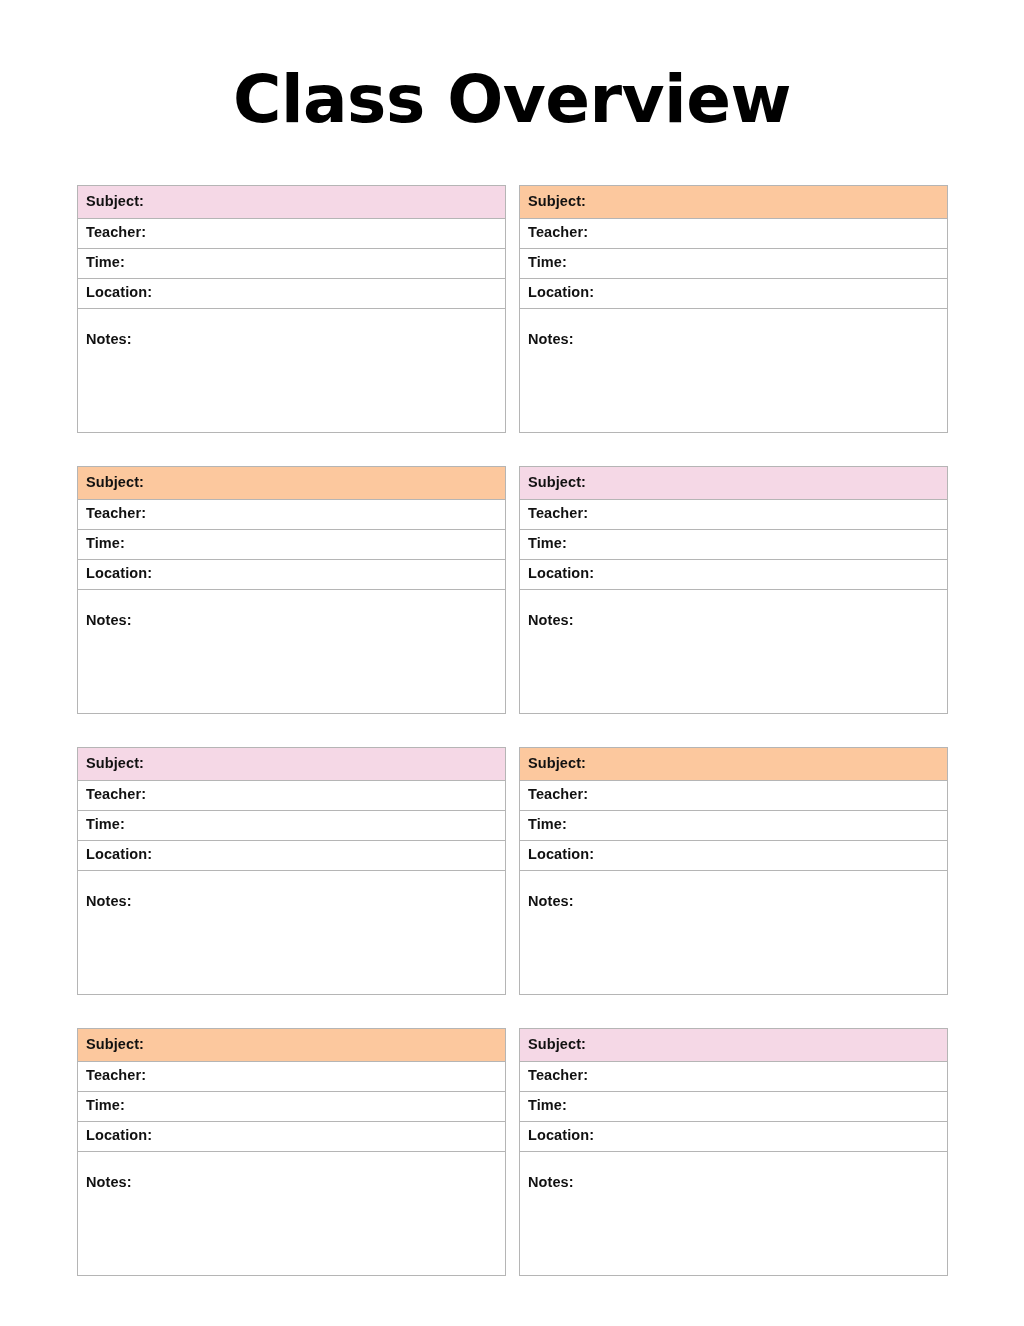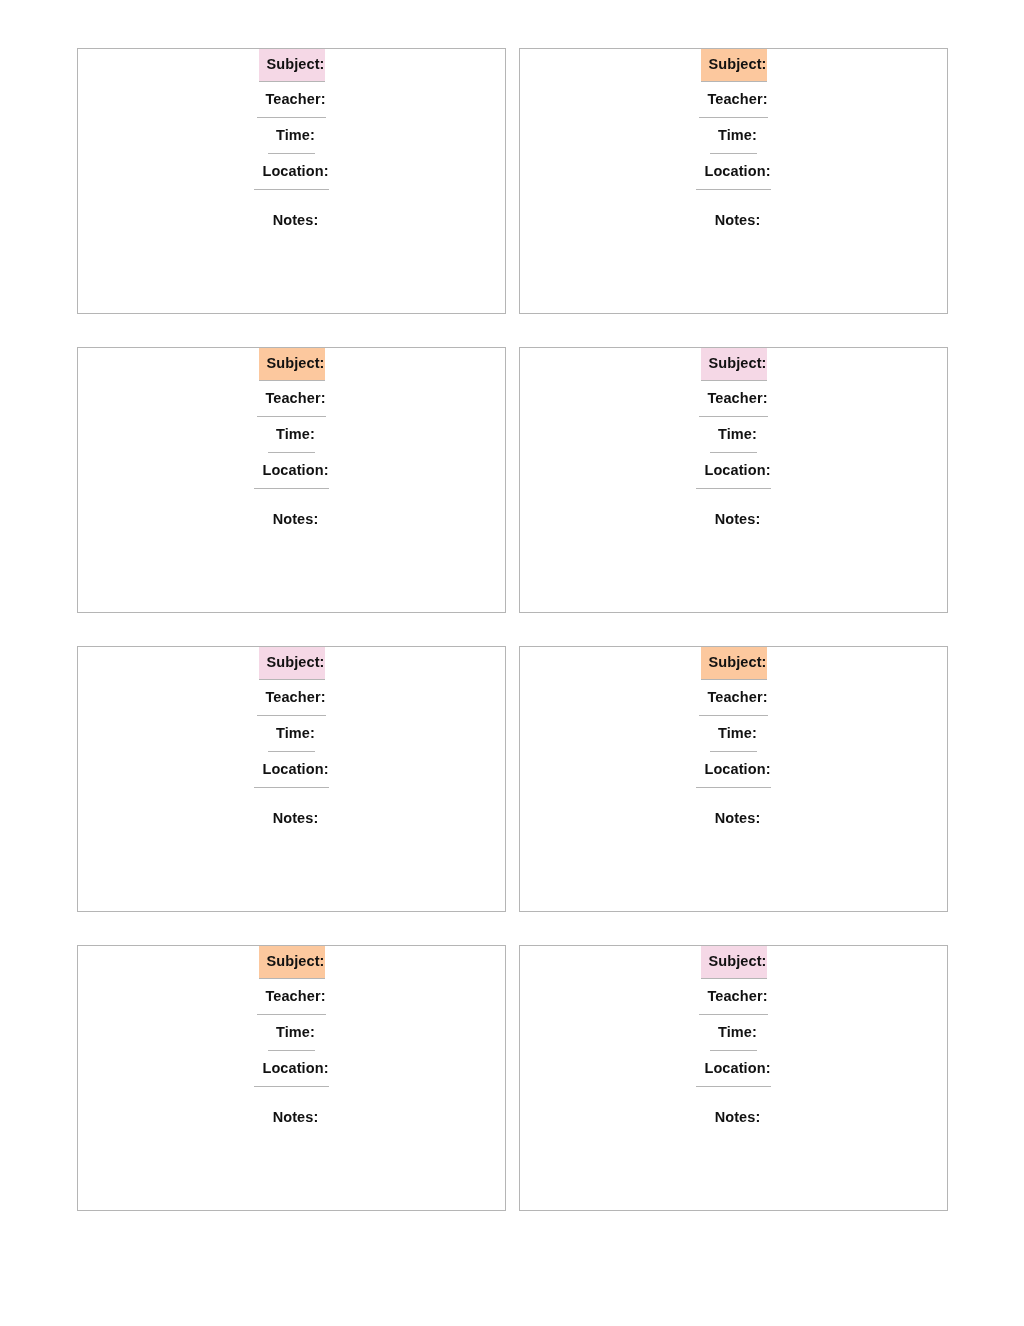--- a/index.html
+++ b/index.html
@@ -48,26 +48,25 @@
     column-gap: 13px;
     row-gap: 33px;
   }
 
   
   .class-card {
     border: 1px solid #b5b5b5;
     background: #ffffff;
     display: flex;
     flex-direction: column;
-    align-items: center;
   }
 
   .card-row {
     border-bottom: 1px solid #b5b5b5;
-    height: 36px;
+    height: 30px;
     display: flex;
     align-items: center;
     padding-left: 8px;
   }
 
   .card-row:last-child {
     border-bottom: none;
     margin-top: 15px;
   }
 
@@ -95,20 +94,21 @@
 
   .notes-writing-area {
     flex: 1;
   }
 </style>
 </head>
 <body>
 
 <div class="page">
 
+  <h1 class="page-title">Class Overview</h1>
 
   <div class="card-grid">
 
   <div class="class-card">
         <div class="card-row row-subject tone-pink">
           <span class="row-label">Subject:</span>
           <span class="row-value"></span>
         </div>
         <div class="card-row ">
           <span class="row-label">Teacher:</span>

